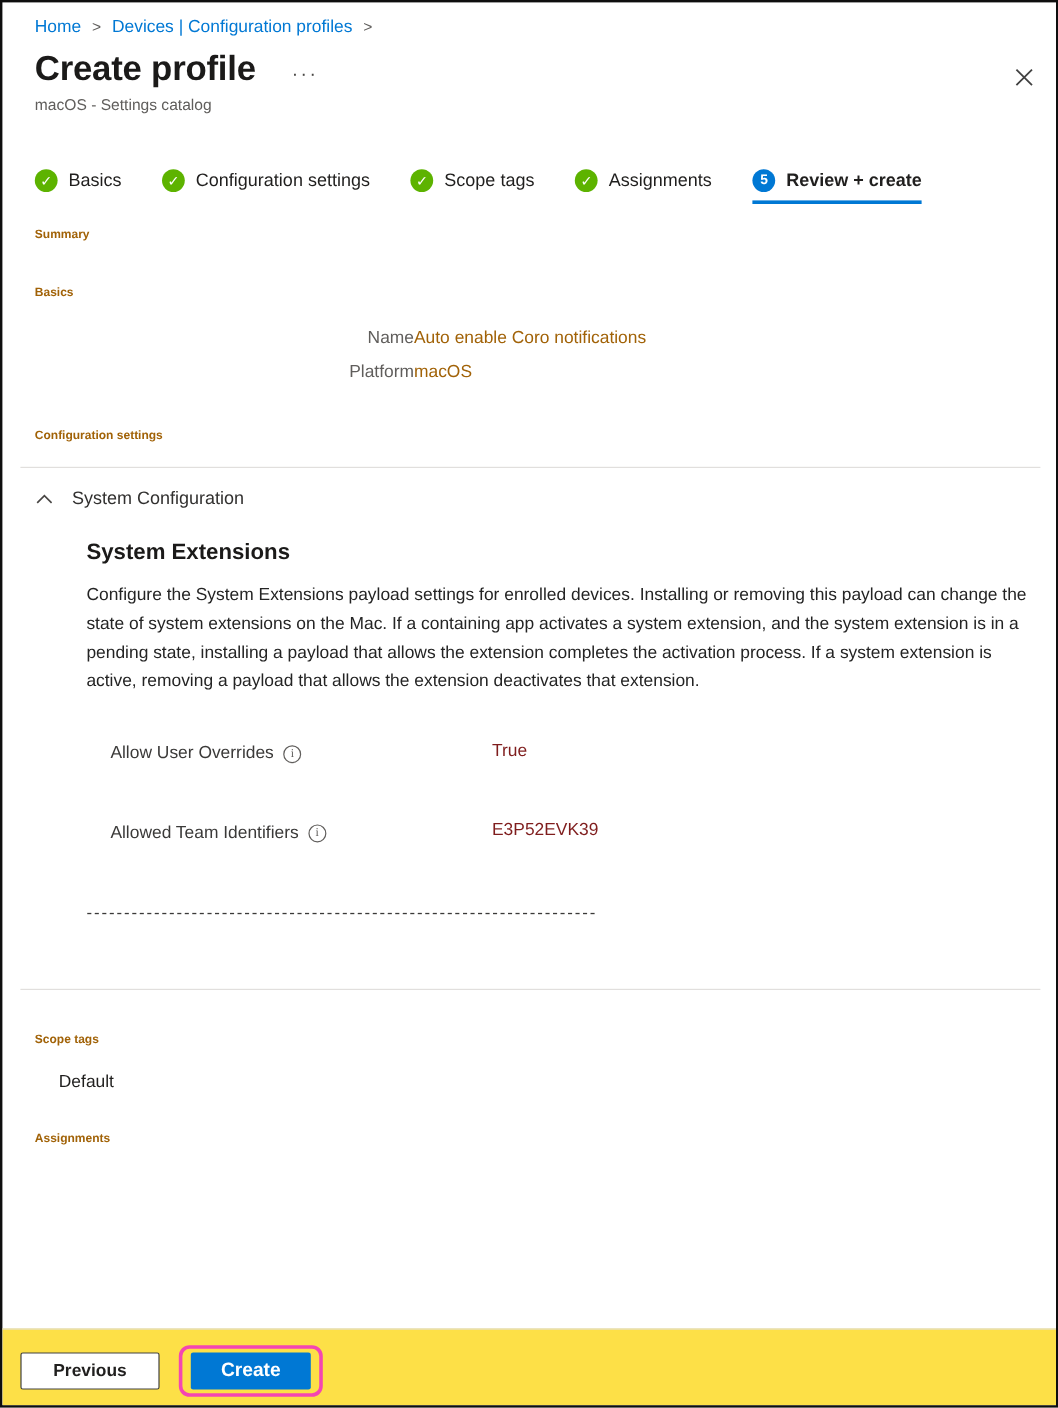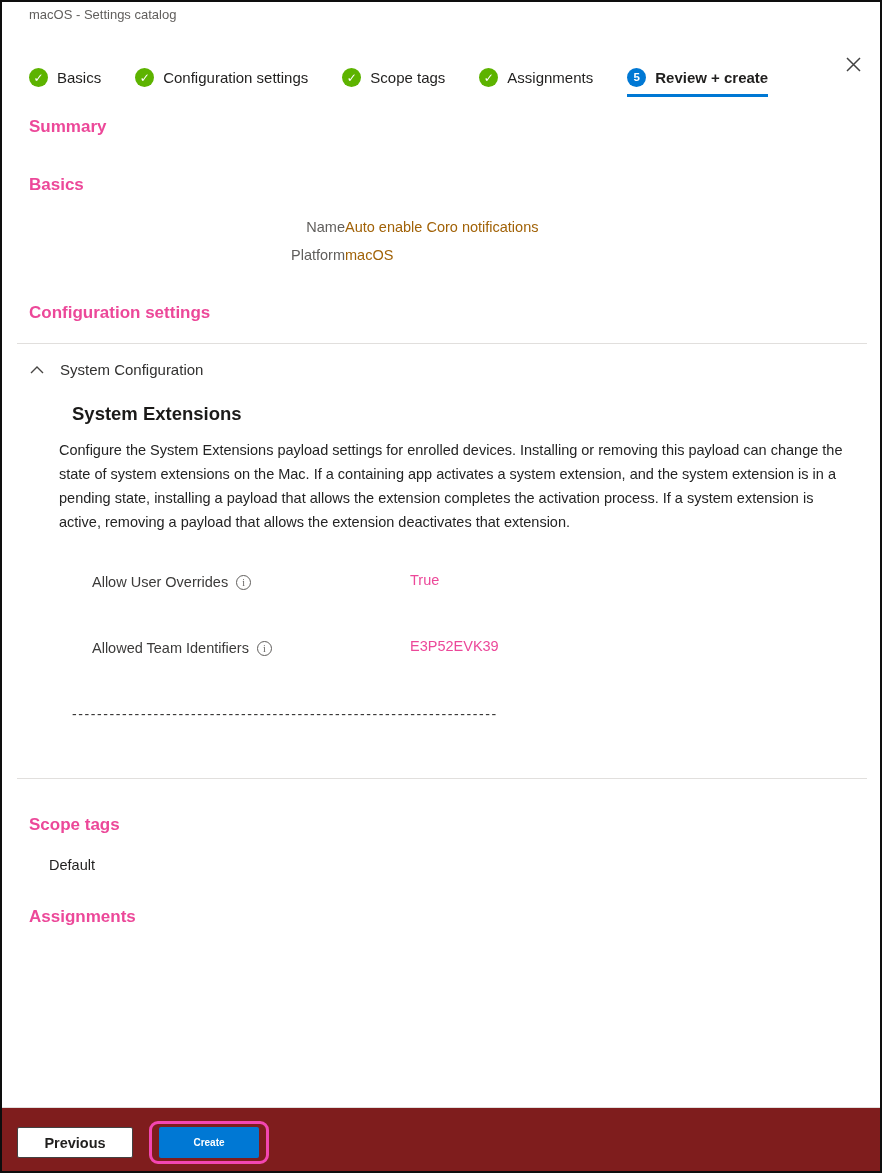--- a/index.html
+++ b/index.html
@@ -49,21 +49,21 @@
     background: #0078d4; color: #ffffff;
     display: flex; align-items: center; justify-content: center;
     font-size: 11.5px; font-weight: 700; line-height: 1;
   }
   .tab-underline {
     position: absolute; left: 0; right: 0; bottom: -10px;
     height: 3px; background: #0078d4;
   }
 
   
-  .h-section { font-size: 17px; font-weight: 700; color: #ec4899; }
+  .h-section { font-size: 10px; font-weight: 700; color: #a16207; }
   .summary-h { margin-top: 30px; }
   .basics-h  { margin-top: 38px; }
   .config-h  { margin-top: 40px; }
   .scope-h   { margin-top: 36px; }
   .assign-h  { margin-top: 34px; }
 
   
   .kv-rows { margin-top: 24px; }
   .kv-row { display: flex; margin-bottom: 12px; font-size: 14.5px; }
   .kv-label { width: 316px; color: #605e5c; flex-shrink: 0; text-align: right; }
@@ -72,79 +72,86 @@
   .divider { border: none; border-top: 1px solid #e1dfdd; margin: 20px -7px 0 -12px; }
   .divider2 { border: none; border-top: 1px solid #e1dfdd; margin: 56px -7px 0 -12px; }
 
   
   .group-row { margin-top: 17px; display: flex; align-items: center; gap: 15px; cursor: pointer; }
   .chevron { display: flex; align-items: center; }
   .group-label { font-size: 15px; color: #323130; }
 
   .sysext-h { margin-top: 25px; margin-left: 43px; font-size: 18.5px; font-weight: 700; color: #1b1a19; }
   .sysext-desc {
-    margin-top: 13px; margin-left: 30px; max-width: 792px;
+    margin-top: 13px; margin-left: 43px; max-width: 792px;
     font-size: 14.5px; line-height: 24px; color: #242424;
   }
 
   
   .setting-row { display: flex; align-items: flex-start; margin-left: 63px; font-size: 14.5px; }
   .setting-row.first { margin-top: 40px; }
   .setting-row.second { margin-top: 50px; }
   .setting-label-wrap { width: 318px; display: flex; align-items: center; gap: 8px; flex-shrink: 0; }
   .setting-label { color: #3b3a39; }
   .info-icon {
     width: 15px; height: 15px; border-radius: 50%;
     border: 1px solid #605e5c; color: #605e5c;
     font-size: 10px; font-style: normal;
     display: inline-flex; align-items: center; justify-content: center;
     cursor: pointer; flex-shrink: 0;
     font-family: "Liberation Serif", serif;
   }
-  .setting-value { color: #ec4899; margin-top: -2px; }
+  .setting-value { color: #7f1d1d; margin-top: -2px; }
 
   .dashed-sep {
     margin-top: 50px; margin-left: 43px;
     font-size: 14px; color: #3b3a39; letter-spacing: 1.6px;
     white-space: nowrap; overflow: hidden; max-width: 480px;
   }
 
   .scope-value { margin-top: 22px; margin-left: 20px; font-size: 14.5px; color: #201f1e; }
 
   
   .footer {
     position: absolute; left: 0; right: 0; bottom: 0; height: 64px;
-    border-top: 1px solid #e1dfdd; background: #7f1d1d;
+    border-top: 1px solid #e1dfdd; background: #fde047;
     display: flex; align-items: center; padding-left: 15px; padding-top: 6px;
   }
   .btn-previous {
     min-width: 116px; height: 31px;
     background: #ffffff; border: 1px solid #424242; border-radius: 2px;
     font-size: 14.5px; font-weight: 600; color: #201f1e;
     cursor: pointer; font-family: inherit;
   }
   .create-highlight {
     margin-left: 16px;
     border: 3.5px solid #f446b2; border-radius: 9px;
     padding: 3px 7px;
     display: inline-flex; align-items: center;
   }
   .btn-create {
     min-width: 100px; height: 31px;
     background: #0078d4; border: none; border-radius: 2px;
-    font-size: 10px; font-weight: 700; color: #ffffff;
+    font-size: 16px; font-weight: 700; color: #ffffff;
     cursor: pointer; font-family: inherit;
   }
 </style>
 </head>
 <body>
 
 <div class="page">
 
-
+  <nav class="breadcrumb">
+    <a>Home</a><span class="sep">&gt;</span><a>Devices | Configuration profiles</a><span class="sep">&gt;</span>
+  </nav>
+
+  <div class="title-row">
+    <h1 class="page-title">Create profile</h1>
+    <button class="ellipsis-btn">···</button>
+  </div>
 
   <button class="close-btn">
     <span>
       <svg width="17" height="17" viewBox="0 0 17 17">
           <path d="M2 2 L15 15 M15 2 L2 15" stroke="#424242" stroke-width="1.5" fill="none"></path>
         </svg>
     </span>
   </button>
 
   <div class="subtitle">macOS - Settings catalog</div>

